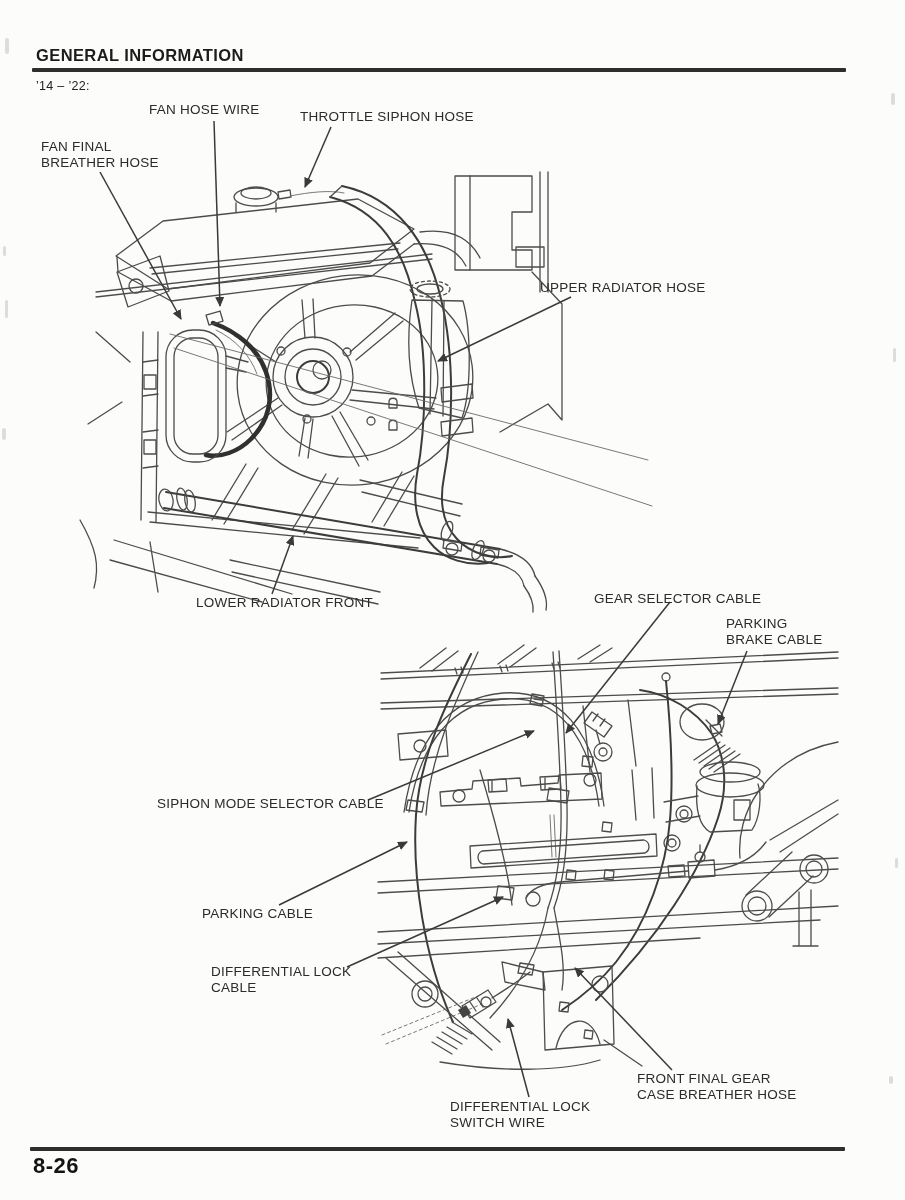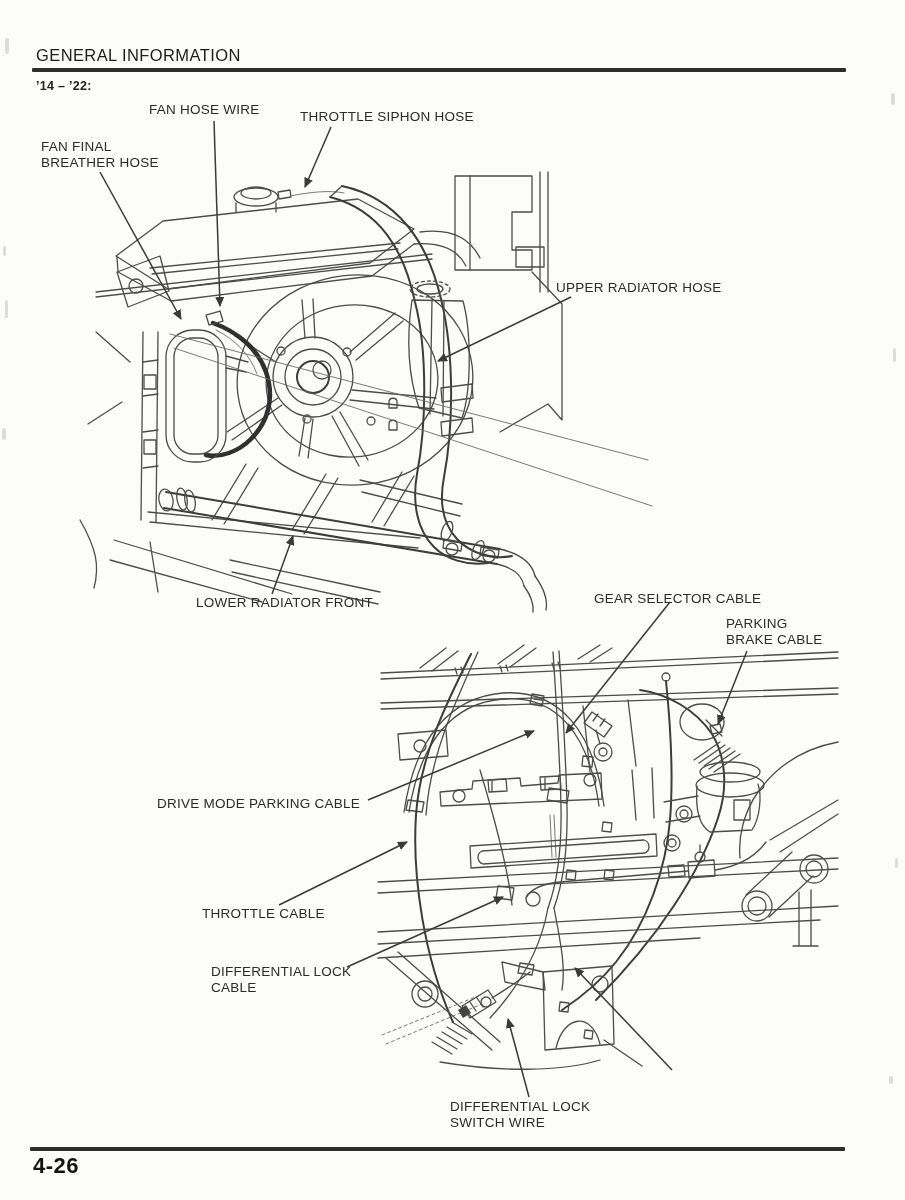--- a/index.html
+++ b/index.html
@@ -5,29 +5,29 @@
   html,body{margin:0;padding:0;background:#e8e8e6;}
   .page{
     position:relative;width:905px;height:1200px;margin:0 auto;
     background:#fcfcfa;overflow:hidden;
     font-family:"Liberation Sans", sans-serif;
     color:#2d2d2d;
   }
   
   .hdr-title{
     position:absolute;left:36px;top:46px;
-    font-size:16.5px;font-weight:normal;letter-spacing:.4px;color:#1c1c1c;
+    font-size:16.5px;font-weight:bold;letter-spacing:.4px;color:#1c1c1c;
   }
   .hdr-rule{
     position:absolute;left:32px;top:68px;width:814px;height:4px;
     background:#2e2e2e;border-radius:1px;
   }
   .model-years{
     position:absolute;left:36px;top:79px;
-    font-size:12.5px;font-weight:bold;color:#222;letter-spacing:.3px;
+    font-size:12.5px;font-weight:normal;color:#222;letter-spacing:.3px;
   }
   .ftr-rule{
     position:absolute;left:30px;top:1147px;width:815px;height:4px;
     background:#2e2e2e;border-radius:1px;
   }
   .page-num{
     position:absolute;left:33px;top:1153px;
     font-size:22px;font-weight:bold;color:#141414;letter-spacing:.5px;
   }
   
@@ -309,35 +309,37 @@
     <line x1="279" y1="905" x2="407" y2="842" marker-end="url(#arw)"></line>
     <line x1="347" y1="967" x2="503" y2="897" marker-end="url(#arw)"></line>
     <line x1="529" y1="1097" x2="508" y2="1019" marker-end="url(#arw)"></line>
     <line x1="672" y1="1070" x2="575" y2="968" marker-end="url(#arw)"></line>
   </svg>
 
   <div class="lbl" style="left:149px;top:102px">FAN HOSE WIRE</div>
   <div class="lbl" style="left:300px;top:109px">THROTTLE SIPHON HOSE</div>
   <div class="lbl" style="left:41px;top:139px">FAN FINAL
 BREATHER HOSE</div>
-  <div class="lbl" style="left:556px;top:280px">UPPER RADIATOR HOSE</div>
+  <div class="lbl" style="left:540px;top:280px">UPPER RADIATOR HOSE</div>
   <div class="lbl" style="left:196px;top:595px">LOWER RADIATOR FRONT</div>
 
   <div class="lbl" style="left:594px;top:591px">GEAR SELECTOR CABLE</div>
   <div class="lbl" style="left:726px;top:616px">PARKING
 BRAKE CABLE</div>
-  <div class="lbl" style="left:157px;top:796px">DRIVE MODE PARKING CABLE</div>
-  <div class="lbl" style="left:202px;top:906px">THROTTLE CABLE</div>
+  <div class="lbl" style="left:157px;top:796px">SIPHON MODE SELECTOR CABLE</div>
+  <div class="lbl" style="left:202px;top:906px">PARKING CABLE</div>
   <div class="lbl" style="left:211px;top:964px">DIFFERENTIAL LOCK
 CABLE</div>
   <div class="lbl" style="left:450px;top:1099px">DIFFERENTIAL LOCK
 SWITCH WIRE</div>
+  <div class="lbl" style="left:637px;top:1071px">FRONT FINAL GEAR
+CASE BREATHER HOSE</div>
 
   <div class="ftr-rule"></div>
-  <div class="page-num">4-26</div>
+  <div class="page-num">8-26</div>
 
   <div class="smudge" style="left:5px;top:38px;width:4px;height:16px"></div>
   <div class="smudge" style="left:3px;top:246px;width:3px;height:10px"></div>
   <div class="smudge" style="left:5px;top:300px;width:3px;height:18px"></div>
   <div class="smudge" style="left:2px;top:428px;width:4px;height:12px"></div>
   <div class="smudge" style="left:891px;top:93px;width:4px;height:12px"></div>
   <div class="smudge" style="left:893px;top:348px;width:3px;height:14px"></div>
   <div class="smudge" style="left:895px;top:858px;width:3px;height:10px"></div>
   <div class="smudge" style="left:889px;top:1076px;width:4px;height:8px"></div>
 

